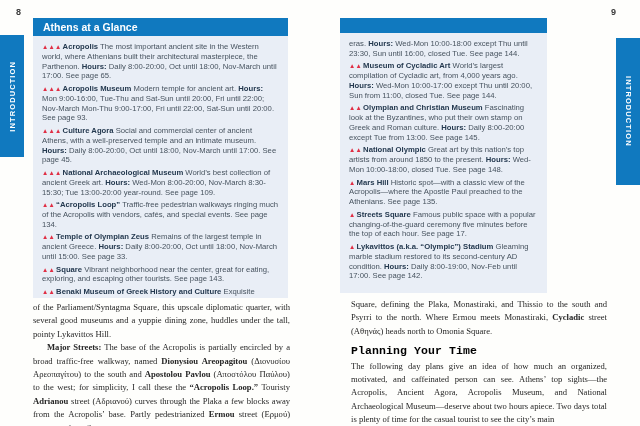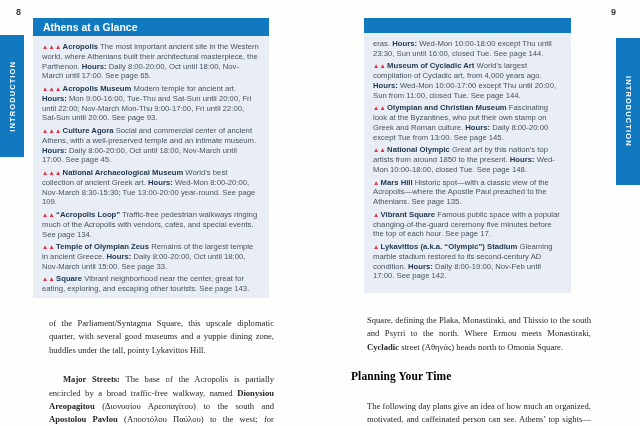--- a/index.html
+++ b/index.html
@@ -10,41 +10,41 @@
   #pn-left{left:16px}
   #pn-right{left:611px}
 
   .tab{position:absolute;background:#1079bf;color:#fff;display:flex;align-items:center;justify-content:center}
   #tab-left{left:0;top:35px;width:24px;height:122px}
   #tab-right{left:616px;top:38px;width:24px;height:147px}
   .tab span{writing-mode:vertical-rl;font-size:7.5px;font-weight:bold;letter-spacing:1.1px;white-space:nowrap}
   #tab-left span{transform:rotate(180deg)}
 
   .glance{position:absolute;top:18px}
-  #glance-left{left:33px;width:236px}
-  #glance-right{left:364px;width:207px}
+  #glance-left{left:33px;width:255px}
+  #glance-right{left:340px;width:207px}
   .glance-header{background:#1079bf;color:#fff;font-weight:bold;font-size:10.5px}
   #glance-left .glance-header{height:18px;line-height:18px;padding-left:10px}
   #glance-right .glance-header{height:15px}
   .glance-body{background:#e9eef6;padding:6px 9px 0 9px;font-size:7.7px;line-height:9.8px;
                color:#46525e;overflow:hidden}
   #glance-left .glance-body{height:256px}
   #glance-right .glance-body{height:254px}
   .entry{margin-bottom:2.8px}
   .tri{color:#e02e44;font-size:6.3px;letter-spacing:.3px;margin-right:1px}
   .bname{font-weight:bold;color:#24394f}
   .note{font-style:italic;margin-top:11px;color:#46525e}
 
   .bodycol{position:absolute;font-family:"Liberation Serif",serif;font-size:8.6px;
            line-height:13.4px;color:#262626;text-align:justify}
   #body-left{left:33px;top:301px;width:257px}
   #body-right{left:351px;top:298px;width:256px}
-  .bodycol p{margin:16px}
+  .bodycol p{margin:0}
   .bodycol p.indent{text-indent:14px}
-  .bodycol h2{font-family:Liberation Serif, serif;font-size:11.5px;margin:6px 0 2px 0;
+  .bodycol h2{font-family:Liberation Mono, monospace;font-size:11.5px;margin:6px 0 2px 0;
               color:#000;text-align:left;letter-spacing:.1px}
 </style>
 </head>
 <body>
 
 <span class="pagenum" id="pn-left">8</span>
 <span class="pagenum" id="pn-right">9</span>
 
 <div class="tab" id="tab-left">
   <span>INTRODUCTION</span>
@@ -70,21 +70,21 @@
 </div>
 
 <div class="glance" id="glance-right">
   <div class="glance-header"></div>
   <div class="glance-body" id="glance-right-body">
       <div class="entry">eras. <span class="bname">Hours:</span> Wed-Mon 10:00-18:00 except Thu until 23:30, Sun until 16:00, closed Tue. See page 144.</div>
       <div class="entry"><span class="tri">▲▲</span><span class="bname">Museum of Cycladic Art</span> World’s largest compilation of Cycladic art, from 4,000 years ago. <span class="bname">Hours:</span> Wed-Mon 10:00-17:00 except Thu until 20:00, Sun from 11:00, closed Tue. See page 144.</div>
       <div class="entry"><span class="tri">▲▲</span><span class="bname">Olympian and Christian Museum</span> Fascinating look at the Byzantines, who put their own stamp on Greek and Roman culture. <span class="bname">Hours:</span> Daily 8:00-20:00 except Tue from 13:00. See page 145.</div>
       <div class="entry"><span class="tri">▲▲</span><span class="bname">National Olympic</span> Great art by this nation’s top artists from around 1850 to the present. <span class="bname">Hours:</span> Wed-Mon 10:00-18:00, closed Tue. See page 148.</div>
       <div class="entry"><span class="tri">▲</span><span class="bname">Mars Hill</span> Historic spot—with a classic view of the Acropolis—where the Apostle Paul preached to the Athenians. See page 135.</div>
-      <div class="entry"><span class="tri">▲</span><span class="bname">Vibrant Square</span> Famous public space with a popular changing-of-the-guard ceremony five minutes before the top of each hour. See page 17.</div>
+      <div class="entry"><span class="tri">▲</span><span class="bname">Streets Square</span> Famous public space with a popular changing-of-the-guard ceremony five minutes before the top of each hour. See page 17.</div>
       <div class="entry"><span class="tri">▲</span><span class="bname">Lykavittos (a.k.a. “Olympic”) Stadium</span> Gleaming marble stadium restored to its second-century AD condition. <span class="bname">Hours:</span> Daily 8:00-19:00, Nov-Feb until 17:00. See page 142.</div>
     </div>
 </div>
 
 <div class="bodycol" id="body-left">
     <p>of the Parliament/Syntagma Square, this upscale diplomatic quarter, with several good museums and a yuppie dining zone, huddles under the tall, pointy Lykavittos Hill.</p>
     <p class="indent"><span style="font-weight: bold;">Major Streets:</span> The base of the Acropolis is partially encircled by a broad traffic-free walkway, named <span style="font-weight: bold;">Dionysiou Areopagitou</span> (Διονυσίου Αρεοπαγίτου) to the south and <span style="font-weight: bold;">Apostolou Pavlou</span> (Αποστόλου Παύλου) to the west; for simplicity, I call these the <span style="font-weight: bold;">“Acropolis Loop.”</span> Touristy <span style="font-weight: bold;">Adrianou</span> street (Αδριανού) curves through the Plaka a few blocks away from the Acropolis’ base. Partly pedestrianized <span style="font-weight: bold;">Ermou</span> street (Ερμού) runs west from Syntagma</p>
   </div>
 <div class="bodycol" id="body-right">
     <p>Square, defining the Plaka, Monastiraki, and Thissio to the south and Psyrri to the north. Where Ermou meets Monastiraki, <span style="font-weight: bold;">Cycladic</span> street (Αθηνάς) heads north to Omonia Square.</p>

